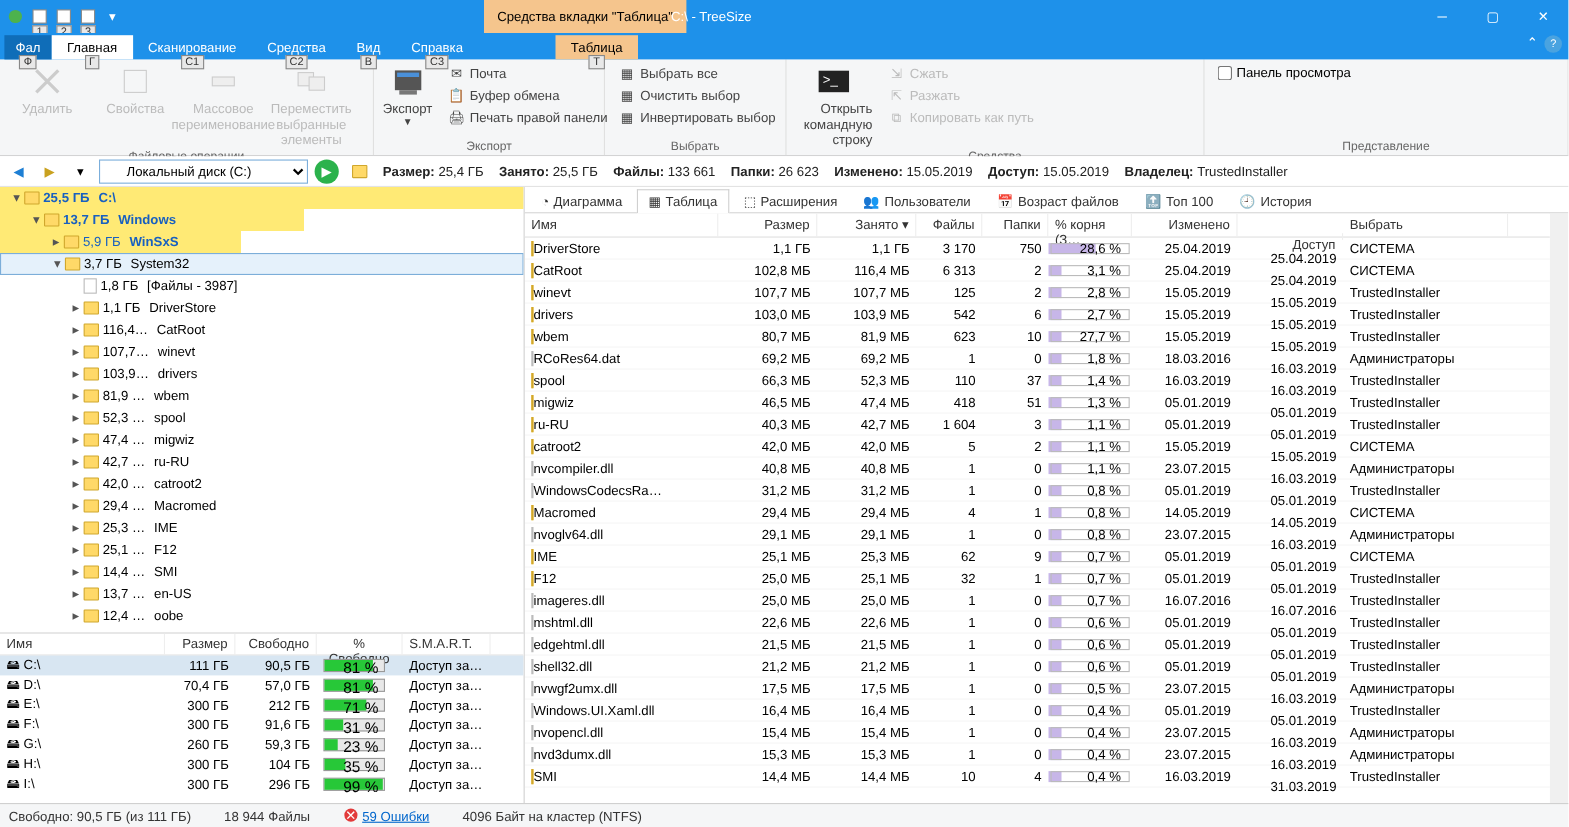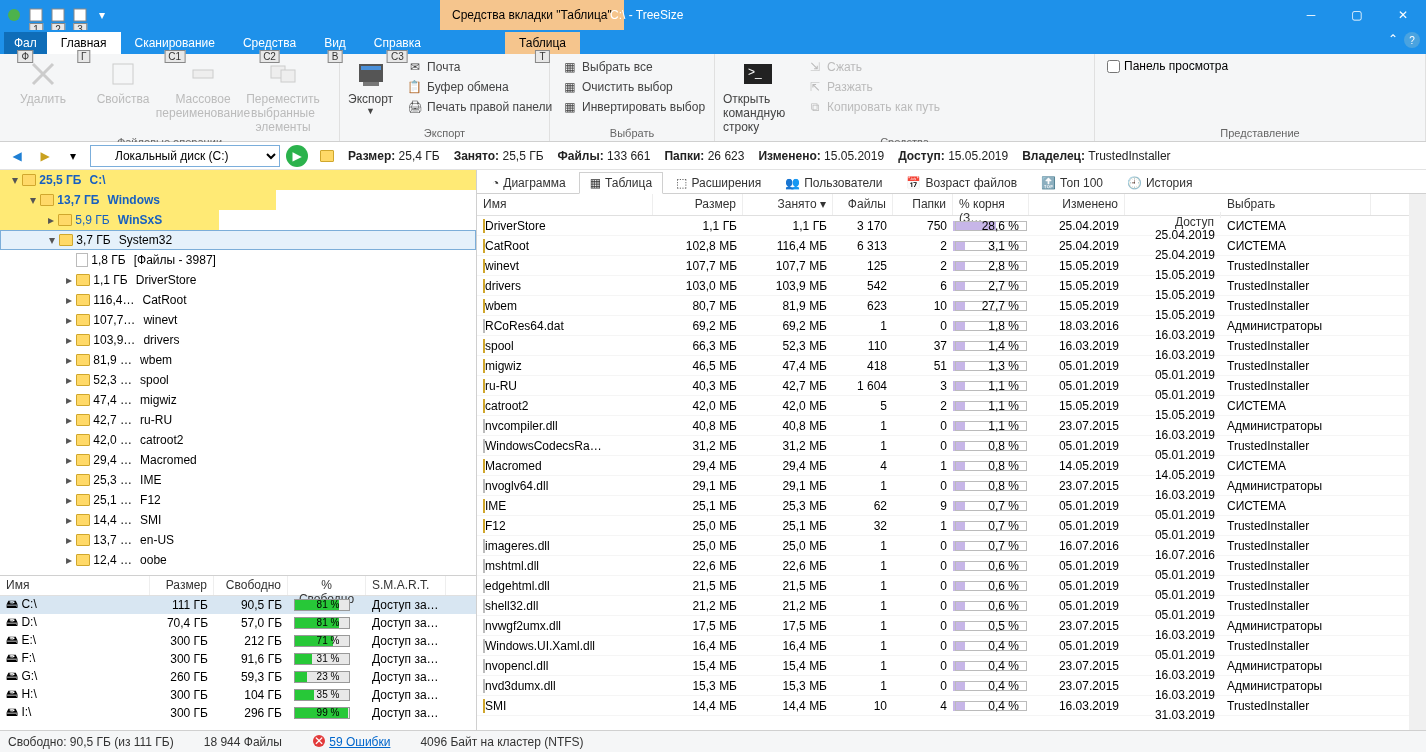--- a/index.html
+++ b/index.html
@@ -61,21 +61,21 @@
 
 
 .drives { border-top: 1px solid #d0d0d0; height: 155px; overflow: hidden; }
 .grid-head { display:flex; background:#fff; border-bottom:1px solid #e0e0e0; height:20px; }
 .grid-head div { padding: 2px 6px; border-right: 1px solid #eee; color:#333; }
 .drive-row { display:flex; height:18px; align-items:center; }
 .drive-row.sel { background:#d8e6f2; }
 .drive-row div { padding: 0 6px; }
 .freebar { width:56px; height:12px; background:#e8e8e8; border:1px solid #999; position:relative; }
 .freebar .fill { position:absolute; left:0; top:0; bottom:0; background:#27c838; }
-.freebar .txt { position:absolute; width:100%; text-align:center; font-size:10px; top:-1px; }
+.freebar .txt { position:absolute; width:100%; text-align:center; font-size:14px; top:-1px; }
 
 
 .viewtabs { height: 24px; border-bottom: 1px solid #d0d0d0; display:flex; align-items:flex-end; padding-left:4px; gap:2px; }
 .viewtabs .vt { padding: 3px 10px; border:1px solid transparent; border-bottom:none; cursor:pointer; display:flex; align-items:center; gap:4px; color:#333; }
 .viewtabs .vt.active { border-color:#d0d0d0; background:#fff; border-bottom:1px solid #fff; margin-bottom:-1px; }
 
 
 .filegrid { flex:1; overflow-y:auto; overflow-x:hidden; }
 .fg-head { display:flex; border-bottom:1px solid #e0e0e0; height:22px; background:#fff; position:sticky; top:0; }
 .fg-head div { padding:3px 6px; border-right:1px solid #eee; color:#333; }
@@ -245,21 +245,21 @@
   </div>
   <div class="rgroup" style="width:380px">
     <div class="items">
       <div class="bigbtn">
           <div class="ico">
             <svg width="28" height="20">
               <rect width="28" height="20" fill="#222"></rect>
               <text x="4" y="12" fill="#fff" font-size="8">&gt;_</text>
             </svg>
           </div>
-          <span style="white-space:pre-line;text-align:left">Открыть
+          <span style="white-space:pre-line;text-align:right">Открыть
 командную строку</span>
         </div>
       <div class="smallbtn-col">
         <div class="smallbtn disabled">
             <span class="ico">⇲</span>
             <span>Сжать</span>
           </div>
         <div class="smallbtn disabled">
             <span class="ico">⇱</span>
             <span>Разжать</span>

